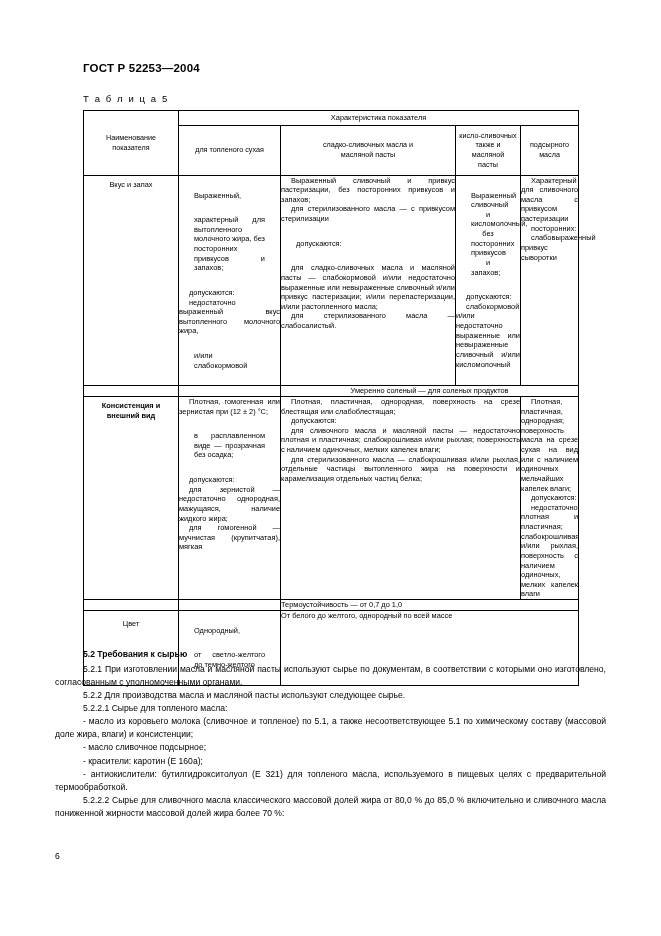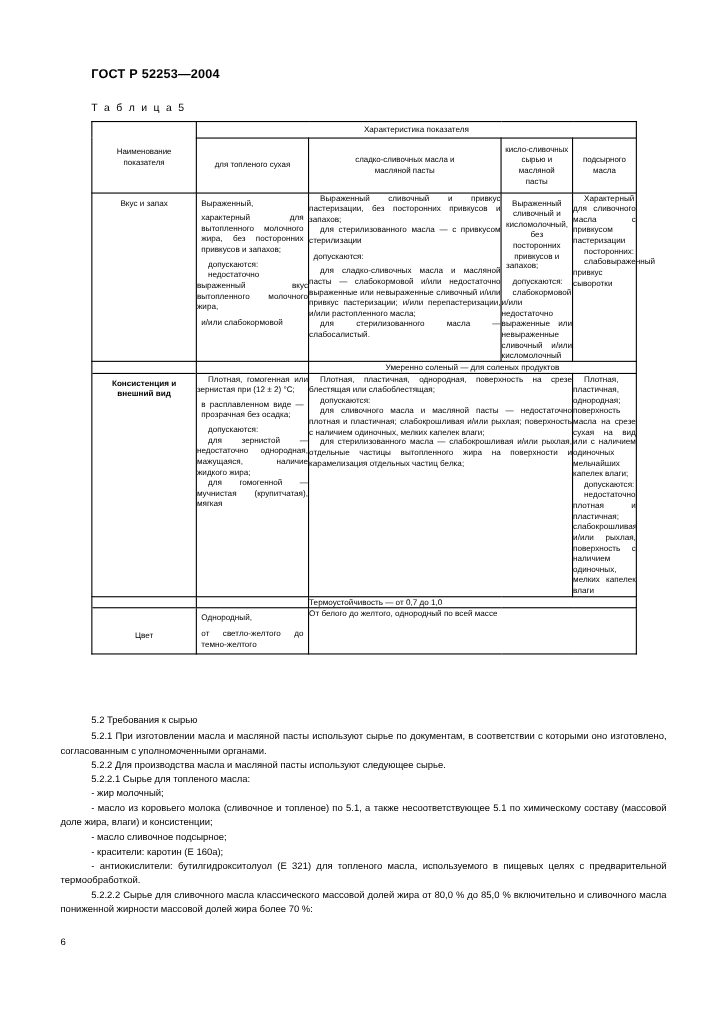--- a/index.html
+++ b/index.html
@@ -68,21 +68,21 @@
     text-align: center;
   }
   .c-just {
     text-align: justify;
     text-align-last: left;
   }
   .c-left {
     text-align: left;
   }
   p.pp {
-    margin: 4px;
+    margin: 15px;
   }
   p.ind {
     margin: 0;
     text-indent: 10px;
   }
   .hdrspan {
     vertical-align: middle !important;
     padding: 2px 3px !important;
     font-size: 7.4px;
   }
@@ -104,21 +104,21 @@
     width: 551px;
     font-size: 8.6px;
     line-height: 1.52;
   }
   .body-text p {
     margin: 0 0 0 0;
     text-align: justify;
     text-align-last: left;
   }
   .body-text p.h2 {
-    font-weight: normal;
+    font-weight: bold;
     text-indent: 28px;
     text-align: left;
     margin-bottom: 2px;
   }
   .body-text p.para {
     text-indent: 28px;
   }
   .body-text p.dash {
     text-indent: 28px;
   }
@@ -154,21 +154,21 @@
         <th class="hdrspan" colspan="4">Характеристика показателя</th>
       </tr>
       <tr>
         <th class="hcell">для топленого сухая</th>
         <th class="hcell">
           <div>сладко-сливочных масла и</div>
           <div>масляной пасты</div>
         </th>
         <th class="hcell">
           <div>кисло-сливочных</div>
-          <div>сырью и масляной</div>
+          <div>также и масляной</div>
           <div>пасты</div>
         </th>
         <th class="hcell">подсырного масла</th>
       </tr>
     </thead>
     <tbody>
 
       <tr>
         <td class="cellbox c-center" style="padding-top:4px;">Вкус и запах</td>
         <td class="cellbox c-just">
@@ -226,36 +226,35 @@
           <p class="ind">недостаточно плотная и пластичная; слабокрошливая и/или рыхлая, поверхность с наличием одиночных, мелких капелек влаги</p>
         </td>
       </tr>
       <tr>
         <td style="border-top:none;border-bottom:none;"></td>
         <td style="border-top:none;border-bottom:none;"></td>
         <td class="subrow-left" colspan="3">Термоустойчивость — от 0,7 до 1,0</td>
       </tr>
 
       <tr>
-        <td class="cellbox c-center" style="padding-top:20px;">Цвет</td>
+        <td class="cellbox c-center" style="padding-top:8px;">Цвет</td>
         <td class="cellbox c-just">
           <p class="pp c-center">Однородный,</p>
           <p class="pp">от светло-желтого до темно-желтого</p>
         </td>
         <td class="cellbox c-left" colspan="3">От белого до желтого, однородный по всей массе</td>
       </tr>
     </tbody>
   </table>
 
   <div class="body-text">
     <p class="h2">5.2  Требования к сырью</p>
     <p class="para">5.2.1  При изготовлении масла и масляной пасты используют сырье по документам, в соответствии с которыми оно изготовлено, согласованным с уполномоченными органами.</p>
     <p class="para">5.2.2  Для производства масла и масляной пасты используют следующее сырье.</p>
     <p class="para">5.2.2.1  Сырье для топленого масла:</p>
-    <p class="dash">- жир молочный;</p>
     <p class="dash">- масло из коровьего молока (сливочное и топленое) по 5.1, а также несоответствующее 5.1 по химическому составу (массовой доле жира, влаги) и консистенции;</p>
     <p class="dash">- масло сливочное подсырное;</p>
     <p class="dash">- красители: каротин (Е 160а);</p>
     <p class="dash">- антиокислители: бутилгидрокситолуол (Е 321) для топленого масла, используемого в пищевых целях с предварительной термообработкой.</p>
     <p class="para">5.2.2.2 Сырье для сливочного масла классического массовой долей жира от 80,0 % до 85,0 % включительно и сливочного масла пониженной жирности массовой долей жира более 70 %:</p>
   </div>
 
   <div class="pagenum">6</div>
 
 </div>

